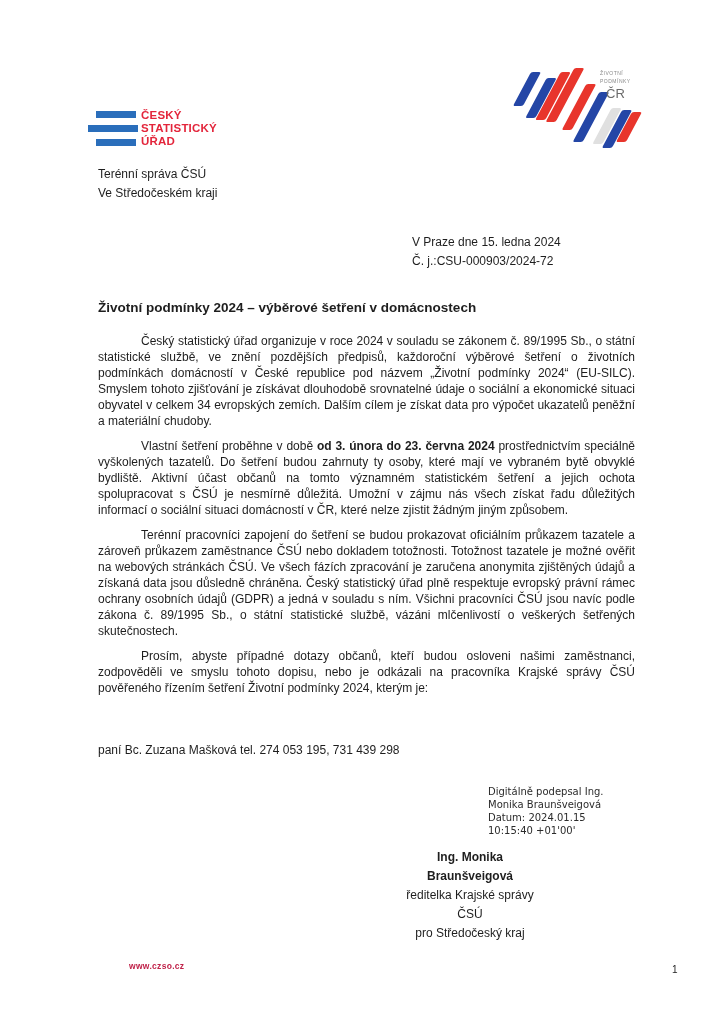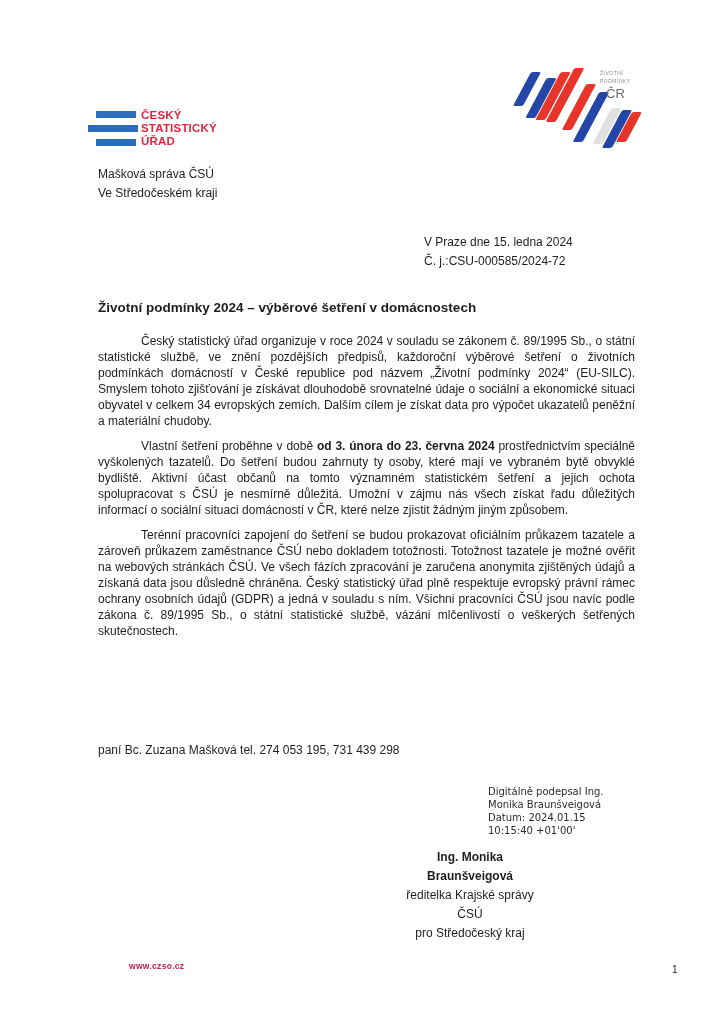--- a/index.html
+++ b/index.html
@@ -23,21 +23,21 @@
   .csu-logo .t2 { top: 13px; }
   .csu-logo .t3 { top: 26px; }
 
   
   .zp-logo { left: 500px; top: 58px; width: 150px; height: 100px; }
   .zp-logo .stripe { position: absolute; width: 10px; transform: skewX(-28deg); border-radius: 2px; }
   .zp-logo .lbl { position: absolute; color: #8a8a8a; font-size: 5px; letter-spacing: 0.5px; }
   .zp-logo .cr { position: absolute; color: #6a6a6a; font-size: 13px; }
 
   .addr { left: 98px; top: 165px; font-size: 12px; line-height: 19px; }
-  .dateref { left: 412px; top: 233px; font-size: 12px; line-height: 19px; margin-left: 12px; }
+  .dateref { left: 412px; top: 233px; font-size: 12px; line-height: 19px; }
   .title { left: 98px; top: 300px; font-size: 13.5px; font-weight: bold; }
 
   .body { left: 98px; top: 333px; width: 537px; font-size: 12px; line-height: 16px; text-align: justify; }
   .body p { margin: 0 0 9px 0; text-indent: 43px; }
 
   .contact { left: 98px; top: 743px; font-size: 12px; }
 
   .sig-big { left: 381px; top: 792px; font-size: 17.5px; line-height: 24px; color: #2b2b2b; font-family: "DejaVu Sans", sans-serif; font-weight: 300; }
   .sig-small { left: 488px; top: 785px; font-size: 10px; line-height: 13px; color: #2b2b2b; font-family: "DejaVu Sans", sans-serif; }
   .signer { left: 396px; top: 848px; width: 148px; text-align: center; font-size: 12px; line-height: 19px; }
@@ -67,35 +67,36 @@
   <div class="stripe" style="left:86px;top:34px;height:50px;background:#2446a6;"></div>
   <div class="stripe" style="left:102px;top:50px;height:36px;background:#e0e0e0;"></div>
   <div class="stripe" style="left:112px;top:52px;height:38px;background:#2446a6;"></div>
   <div class="stripe" style="left:124px;top:54px;height:30px;background:#e8352c;"></div>
   <div class="lbl" style="left:100px;top:12px;">ŽIVOTNÍ</div>
   <div class="lbl" style="left:100px;top:20px;">PODMÍNKY</div>
   <div class="cr" style="left:106px;top:28px;">ČR</div>
 </div>
 
 <div class="abs addr">
-  <div>Mašková správa ČSÚ</div>
+  <div>Terénní správa ČSÚ</div>
   <div>Ve Středočeském kraji</div>
 </div>
 
 <div class="abs dateref">
   <div>V Praze dne 15. ledna 2024</div>
-  <div>Č. j.:CSU-000585/2024-72</div>
+  <div>Č. j.:CSU-000903/2024-72</div>
 </div>
 
 <div class="abs title">Životní podmínky 2024 – výběrové šetření v domácnostech</div>
 
 <div class="abs body">
   <p>Český statistický úřad organizuje v roce 2024 v souladu se zákonem č. 89/1995 Sb., o státní statistické službě, ve znění pozdějších předpisů, každoroční výběrové šetření o životních podmínkách domácností v České republice pod názvem „Životní podmínky 2024“ (EU-SILC). Smyslem tohoto zjišťování je získávat dlouhodobě srovnatelné údaje o sociální a ekonomické situaci obyvatel v celkem 34 evropských zemích. Dalším cílem je získat data pro výpočet ukazatelů peněžní a materiální chudoby.</p>
   <p><span>Vlastní šetření proběhne v době </span><b>od 3. února do 23. června 2024</b><span> prostřednictvím speciálně vyškolených tazatelů. Do šetření budou zahrnuty ty osoby, které mají ve vybraném bytě obvyklé bydliště. Aktivní účast občanů na tomto významném statistickém šetření a jejich ochota spolupracovat s ČSÚ je nesmírně důležitá. Umožní v zájmu nás všech získat řadu důležitých informací o sociální situaci domácností v ČR, které nelze zjistit žádným jiným způsobem.</span></p>
   <p>Terénní pracovníci zapojení do šetření se budou prokazovat oficiálním průkazem tazatele a zároveň průkazem zaměstnance ČSÚ nebo dokladem totožnosti. Totožnost tazatele je možné ověřit na webových stránkách ČSÚ. Ve všech fázích zpracování je zaručena anonymita zjištěných údajů a získaná data jsou důsledně chráněna. Český statistický úřad plně respektuje evropský právní rámec ochrany osobních údajů (GDPR) a jedná v souladu s ním. Všichni pracovníci ČSÚ jsou navíc podle zákona č. 89/1995 Sb., o státní statistické službě, vázáni mlčenlivostí o veškerých šetřených skutečnostech.</p>
+  <p>Prosím, abyste případné dotazy občanů, kteří budou osloveni našimi zaměstnanci, zodpověděli ve smyslu tohoto dopisu, nebo je odkázali na pracovníka Krajské správy ČSÚ pověřeného řízením šetření Životní podmínky 2024, kterým je:</p>
 </div>
 
 <div class="abs contact">paní Bc. Zuzana Mašková tel. 274 053 195, 731 439 298</div>
 
 <div class="abs sig-big">
 </div>
 <div class="abs sig-small">
   <div>Digitálně podepsal Ing.</div>
   <div>Monika Braunšveigová</div>
   <div>Datum: 2024.01.15</div>

